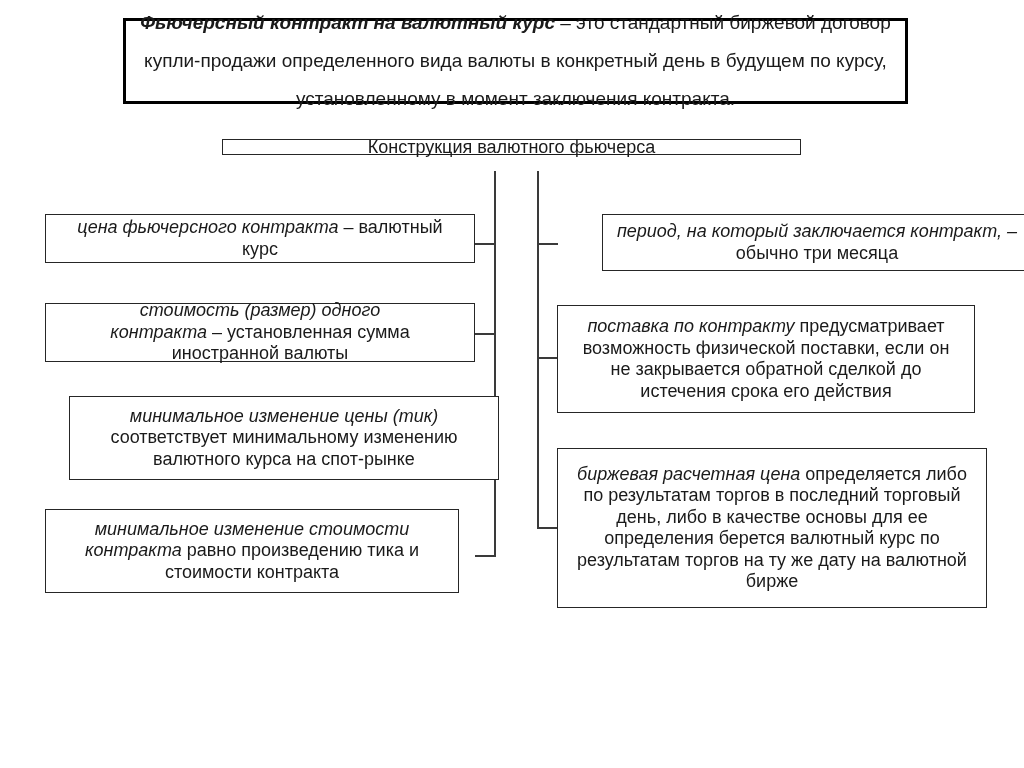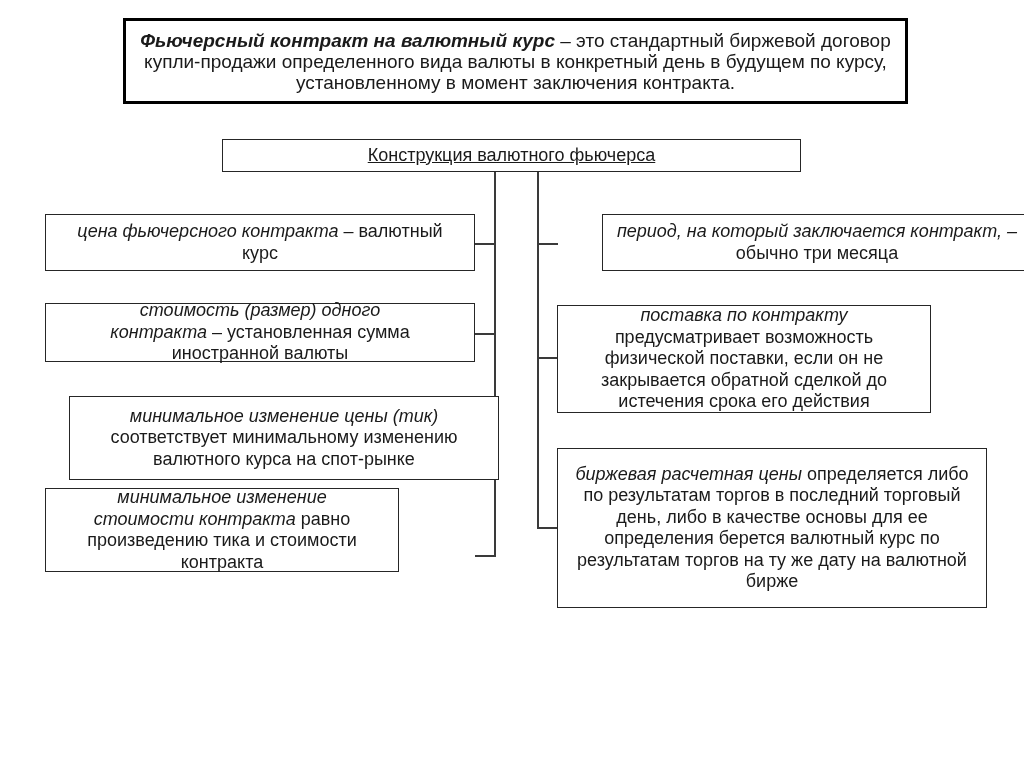--- a/index.html
+++ b/index.html
@@ -8,37 +8,37 @@
     font-family:"Liberation Sans",sans-serif;color:#1a1a1a;
   }
   .box{
     position:absolute;background:#ffffff;border:1.5px solid #262626;box-sizing:border-box;
     display:flex;align-items:center;justify-content:center;text-align:center;
   }
   .txt{margin:0;}
   
   .def{
     left:123px;top:18px;width:785px;height:86px;border:3px solid #000000;
-    font-size:19px;line-height:21px;padding:0 14px;z-index:2;
+    font-size:19px;line-height:38px;padding:0 14px;z-index:2;
   }
   .def-lead{font-weight:bold;font-style:italic;}
   
   .root{
-    left:222px;top:139px;width:579px;height:33px;font-size:18px;z-index:2;
+    left:222px;top:139px;width:579px;height:16px;font-size:18px;z-index:2;
   }
   .root-label{text-decoration:underline;}
   
   .node{font-size:18px;line-height:21.5px;z-index:2;}
   .lead{font-style:italic;}
-  .n-l1{left:45px;top:214px;width:430px;height:57px;padding:0 29px;}
+  .n-l1{left:45px;top:214px;width:430px;height:49px;padding:0 29px;}
   .n-l2{left:45px;top:303px;width:430px;height:59px;padding:0 46px;}
   .n-l3{left:45px;top:396px;width:430px;height:84px;padding:0 29px;margin-left:24px;}
-  .n-l4{left:45px;top:488px;width:354px;height:84px;padding:0 31px;}
+  .n-l4{left:45px;top:509px;width:414px;height:84px;padding:0 31px;}
   .n-r1{left:557px;top:214px;width:430px;height:57px;padding:0 13px;margin-left:45px;}
-  .n-r2{left:557px;top:305px;width:374px;height:108px;padding:0 23px;}
+  .n-r2{left:557px;top:305px;width:418px;height:108px;padding:0 23px;}
   .n-r3{left:557px;top:448px;width:430px;height:160px;padding:0 13px;}
   
   .line{position:absolute;background:#3a3a3a;z-index:1;}
   .v{width:2px;}
   .h{height:2px;}
   .vl-l{left:494px;top:171px;height:386px;}
   .vl-r{left:537px;top:171px;height:358px;}
   .hl-l1{left:474px;top:243px;width:21px;}
   .hl-l2{left:474px;top:333px;width:21px;}
   .hl-l3{left:474px;top:438px;width:21px;}
@@ -88,16 +88,16 @@
 
   <div class="box node n-r1">
     <p class="txt"><span class="lead">период, на который заключается контракт, –</span><span> обычно три месяца</span></p>
   </div>
 
   <div class="box node n-r2">
     <p class="txt"><span class="lead">поставка по контракту</span><span> предусматривает возможность физической поставки, если он не закрывается обратной сделкой до истечения срока его действия</span></p>
   </div>
 
   <div class="box node n-r3">
-    <p class="txt"><span class="lead">биржевая расчетная цены</span><span> определяется либо по результатам торгов в последний торговый день, либо в качестве основы для ее определения берется валютный курс по результатам торгов на ту же дату на валютной бирже</span></p>
+    <p class="txt"><span class="lead">биржевая расчетная цена</span><span> определяется либо по результатам торгов в последний торговый день, либо в качестве основы для ее определения берется валютный курс по результатам торгов на ту же дату на валютной бирже</span></p>
   </div>
 
 </div>
 
 </body></html>

